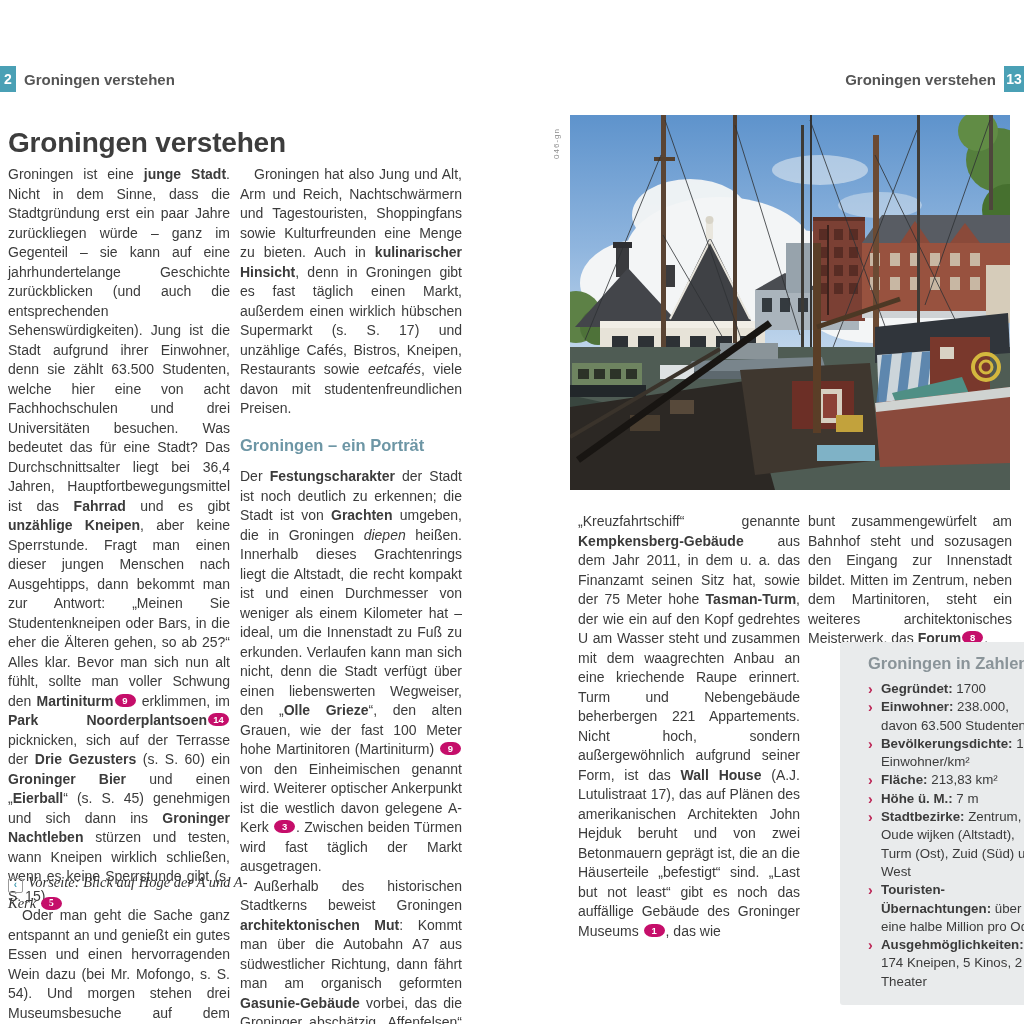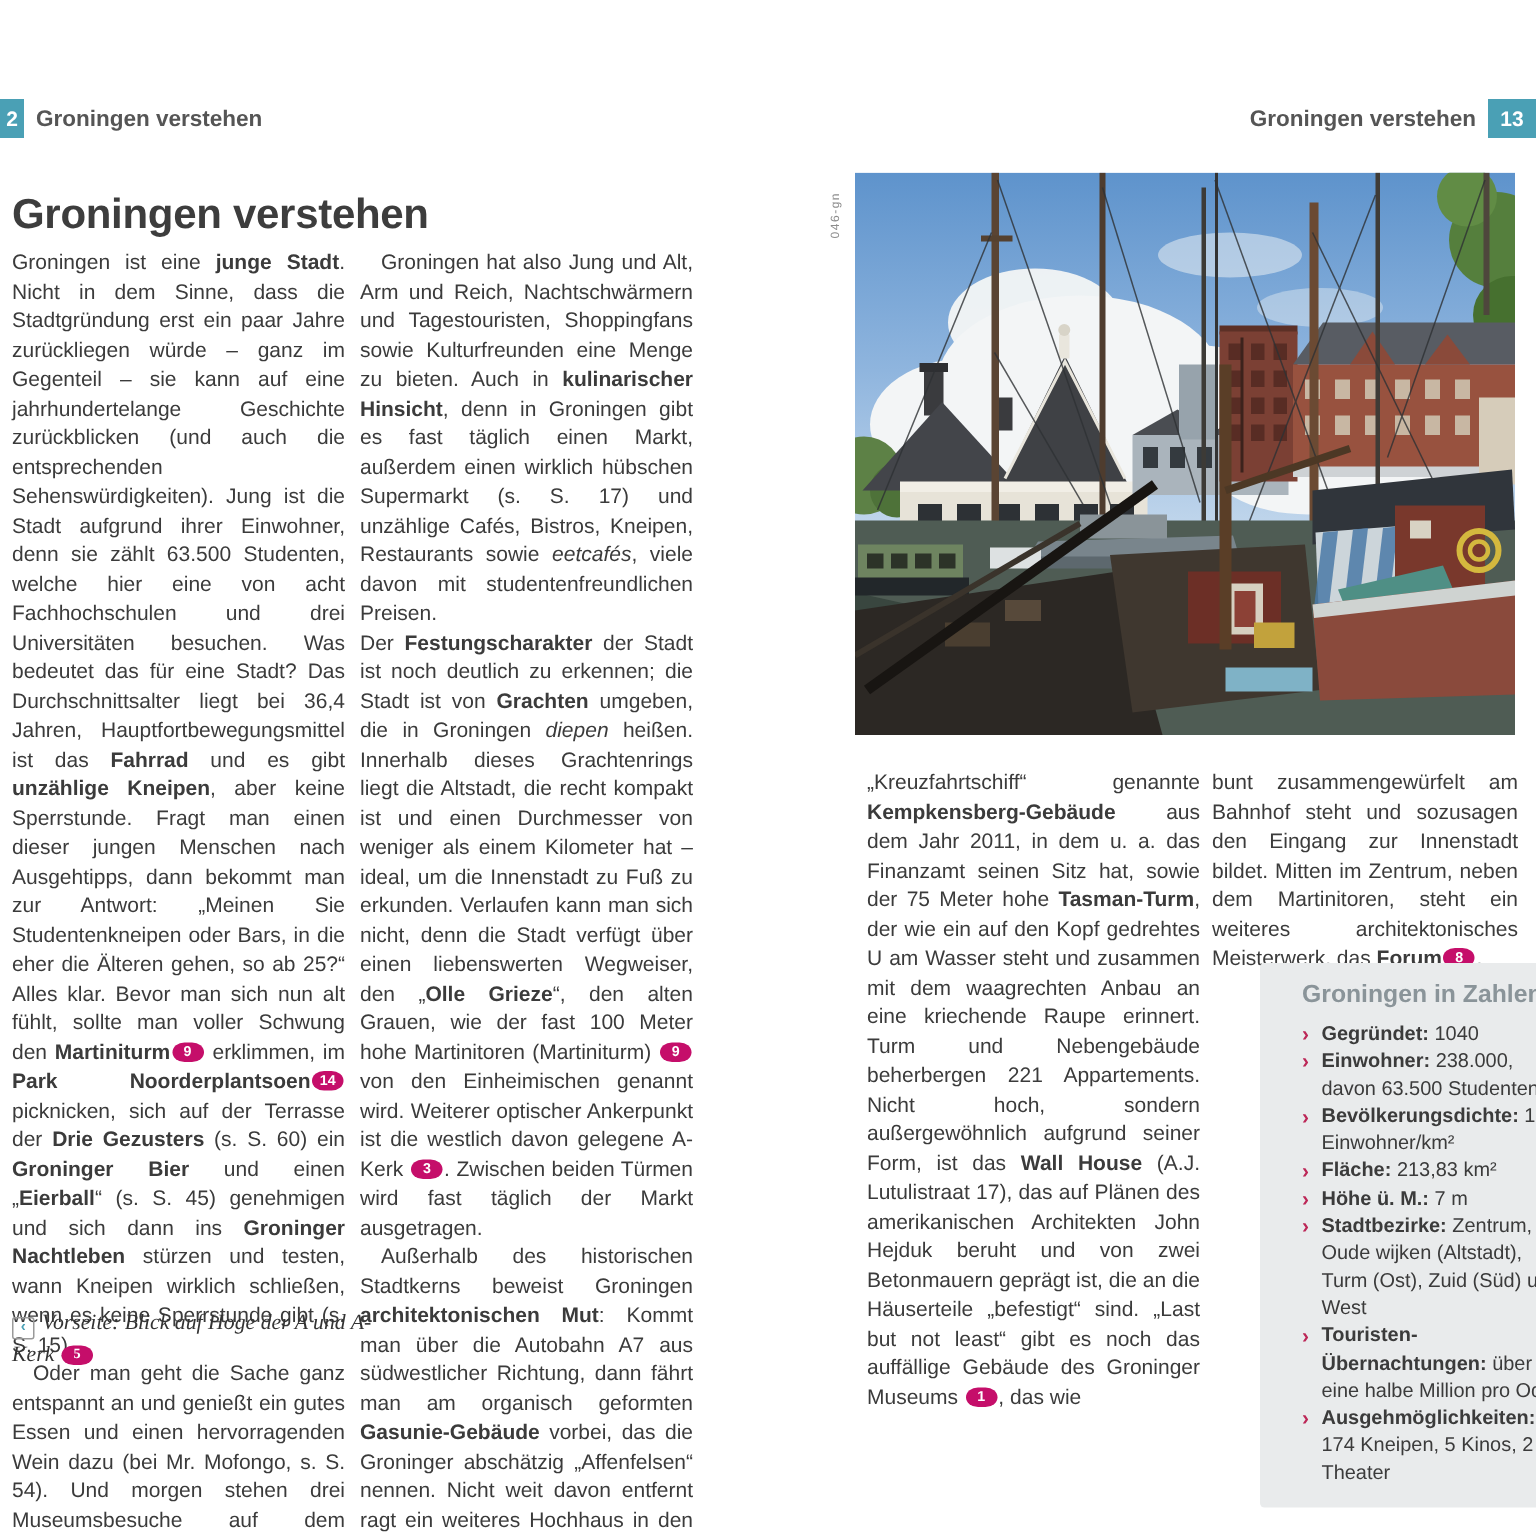--- a/index.html
+++ b/index.html
@@ -49,36 +49,37 @@
 
 <div id="page">
 
   <div class="runhead" style="left:0;">
     <div class="pagenum-box" style="width:16px;">2</div>
     <div class="runhead-label" style="margin-left:8px;">Groningen verstehen</div>
   </div>
 
   <div class="runhead" style="right:0;">
     <div class="runhead-label" style="margin-right:8px;">Groningen verstehen</div>
-    <div class="pagenum-box" style="width:32px;overflow:hidden;">13</div>
+    <div class="pagenum-box" style="width:20px;overflow:hidden;">13</div>
   </div>
 
   <h1 class="chapter-title">Groningen verstehen</h1>
 
   <div class="col" style="left:8px;top:165px;width:222px;">
     <p><span>Groningen ist eine </span><span class="b">junge Stadt</span><span>. Nicht in dem Sinne, dass die Stadtgründung erst ein paar Jahre zurückliegen würde – ganz im Gegenteil – sie kann auf eine jahrhundertelange Geschichte zurückblicken (und auch die entsprechenden Sehenswürdigkeiten). Jung ist die Stadt aufgrund ihrer Einwohner, denn sie zählt 63.500 Studenten, welche hier eine von acht Fachhochschulen und drei Universitäten besuchen. Was bedeutet das für eine Stadt? Das Durchschnittsalter liegt bei 36,4 Jahren, Hauptfortbewegungsmittel ist das </span><span class="b">Fahrrad</span><span> und es gibt </span><span class="b">unzählige Kneipen</span><span>, aber keine Sperrstunde. Fragt man einen dieser jungen Menschen nach Ausgehtipps, dann bekommt man zur Antwort: „Meinen Sie Studentenkneipen oder Bars, in die eher die Älteren gehen, so ab 25?“ Alles klar. Bevor man sich nun alt fühlt, sollte man voller Schwung den </span><span class="b">Martiniturm</span><span class="badge">9</span><span> erklimmen, im </span><span class="b">Park Noorderplantsoen</span><span class="badge">14</span><span> picknicken, sich auf der Terrasse der </span><span class="b">Drie Gezusters</span><span> (s. S. 60) ein </span><span class="b">Groninger Bier</span><span> und einen „</span><span class="b">Eierball</span><span>“ (s. S. 45) genehmigen und sich dann ins </span><span class="b">Groninger Nachtleben</span><span> stürzen und testen, wann Kneipen wirklich schließen, wenn es keine Sperrstunde gibt (s. S. 15).</span></p>
     <p class="ind"><span>Oder man geht die Sache ganz entspannt an und genießt ein gutes Essen und einen hervorragenden Wein dazu (bei Mr. Mofongo, s. S. 54). Und morgen stehen drei Museumsbesuche auf dem Programm …</span></p>
   </div>
 
   <div class="caption" style="left:8px;top:872px;width:240px;">
     <span class="cap-icon">‹</span><span><span>Vorseite: Blick auf Hoge der A und A-Kerk </span><span class="badge">5</span></span>
   </div>
 
   <div class="col" style="left:240px;top:165px;width:222px;">
     <p class="ind"><span>Groningen hat also Jung und Alt, Arm und Reich, Nachtschwärmern und Tagestouristen, Shoppingfans sowie Kulturfreunden eine Menge zu bieten. Auch in </span><span class="b">kulinarischer Hinsicht</span><span>, denn in Groningen gibt es fast täglich einen Markt, außerdem einen wirklich hübschen Supermarkt (s. S. 17) und unzählige Cafés, Bistros, Kneipen, Restaurants sowie </span><span class="i">eetcafés</span><span>, viele davon mit studentenfreundlichen Preisen.</span></p>
+    <h2 class="subhead">Groningen – ein Porträt</h2>
     <p><span>Der </span><span class="b">Festungscharakter</span><span> der Stadt ist noch deutlich zu erkennen; die Stadt ist von </span><span class="b">Grachten</span><span> umgeben, die in Groningen </span><span class="i">diepen</span><span> heißen. Innerhalb dieses Grachtenrings liegt die Altstadt, die recht kompakt ist und einen Durchmesser von weniger als einem Kilometer hat – ideal, um die Innenstadt zu Fuß zu erkunden. Verlaufen kann man sich nicht, denn die Stadt verfügt über einen liebenswerten Wegweiser, den „</span><span class="b">Olle Grieze</span><span>“, den alten Grauen, wie der fast 100 Meter hohe Martinitoren (Martiniturm) </span><span class="badge">9</span><span> von den Einheimischen genannt wird. Weiterer optischer Ankerpunkt ist die westlich davon gelegene A-Kerk </span><span class="badge">3</span><span>. Zwischen beiden Türmen wird fast täglich der Markt ausgetragen.</span></p>
     <p class="ind"><span>Außerhalb des historischen Stadtkerns beweist Groningen </span><span class="b">architektonischen Mut</span><span>: Kommt man über die Autobahn A7 aus südwestlicher Richtung, dann fährt man am organisch geformten </span><span class="b">Gasunie-Gebäude</span><span> vorbei, das die Groninger abschätzig „Affenfelsen“ nennen. Nicht weit davon entfernt ragt ein weiteres Hochhaus in den Himmel, das kastenförmige </span></p>
   </div>
 
   <div class="credit">046-gn</div>
 
   <div class="photo">
     <svg viewBox="0 0 440 375" preserveAspectRatio="none">
       <defs>
         <linearGradient id="sky" x1="0" y1="0" x2="0" y2="1">
@@ -261,21 +262,21 @@
 
 
   <div class="col" style="left:808px;top:512px;width:204px;">
     <p><span>bunt zusammengewürfelt am Bahnhof steht und sozusagen den Eingang zur Innenstadt bildet. Mitten im Zentrum, neben dem Martinitoren, steht ein weiteres architektonisches Meisterwerk, das </span><span class="b">Forum</span><span class="badge">8</span><span>.</span></p>
   </div>
 
   <div class="infobox">
     <h3 class="infobox-title">Groningen in Zahlen</h3>
     <div class="fact">
       <span class="chev">›</span>
-      <span class="fact-text"><span class="b">Gegründet:</span><span> 1040</span></span>
+      <span class="fact-text"><span class="b">Gegründet:</span><span> 1700</span></span>
       </div>
     <div class="fact">
       <span class="chev">›</span>
       <span class="fact-text"><span class="b">Einwohner:</span><span> 238.000, davon 63.500 Studenten</span></span>
       </div>
     <div class="fact">
       <span class="chev">›</span>
       <span class="fact-text"><span class="b">Bevölkerungsdichte:</span><span> 1320 Einwohner/km²</span></span>
       </div>
     <div class="fact">

